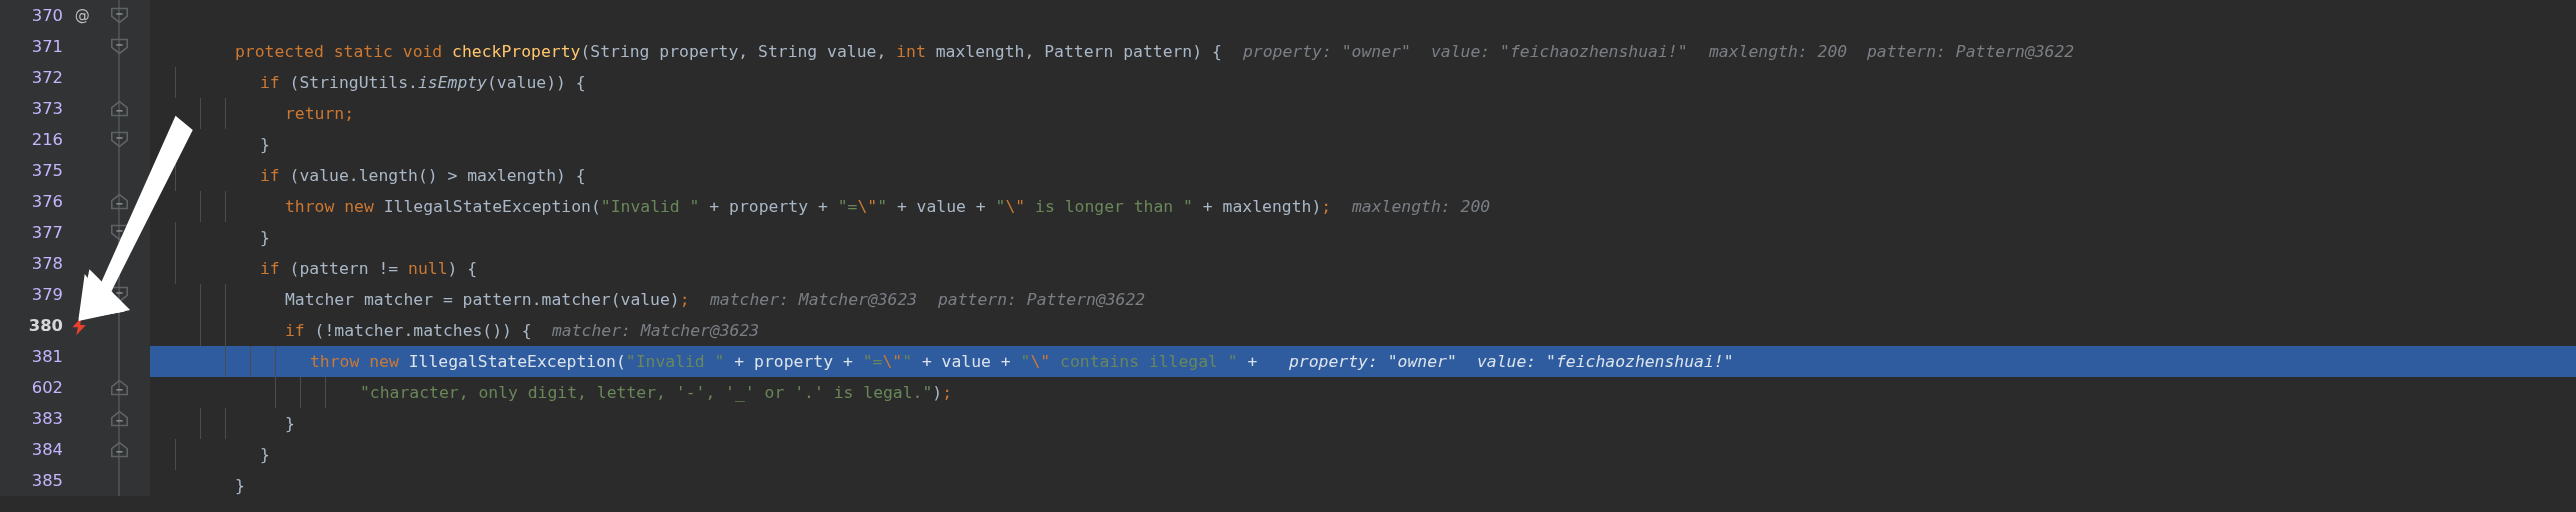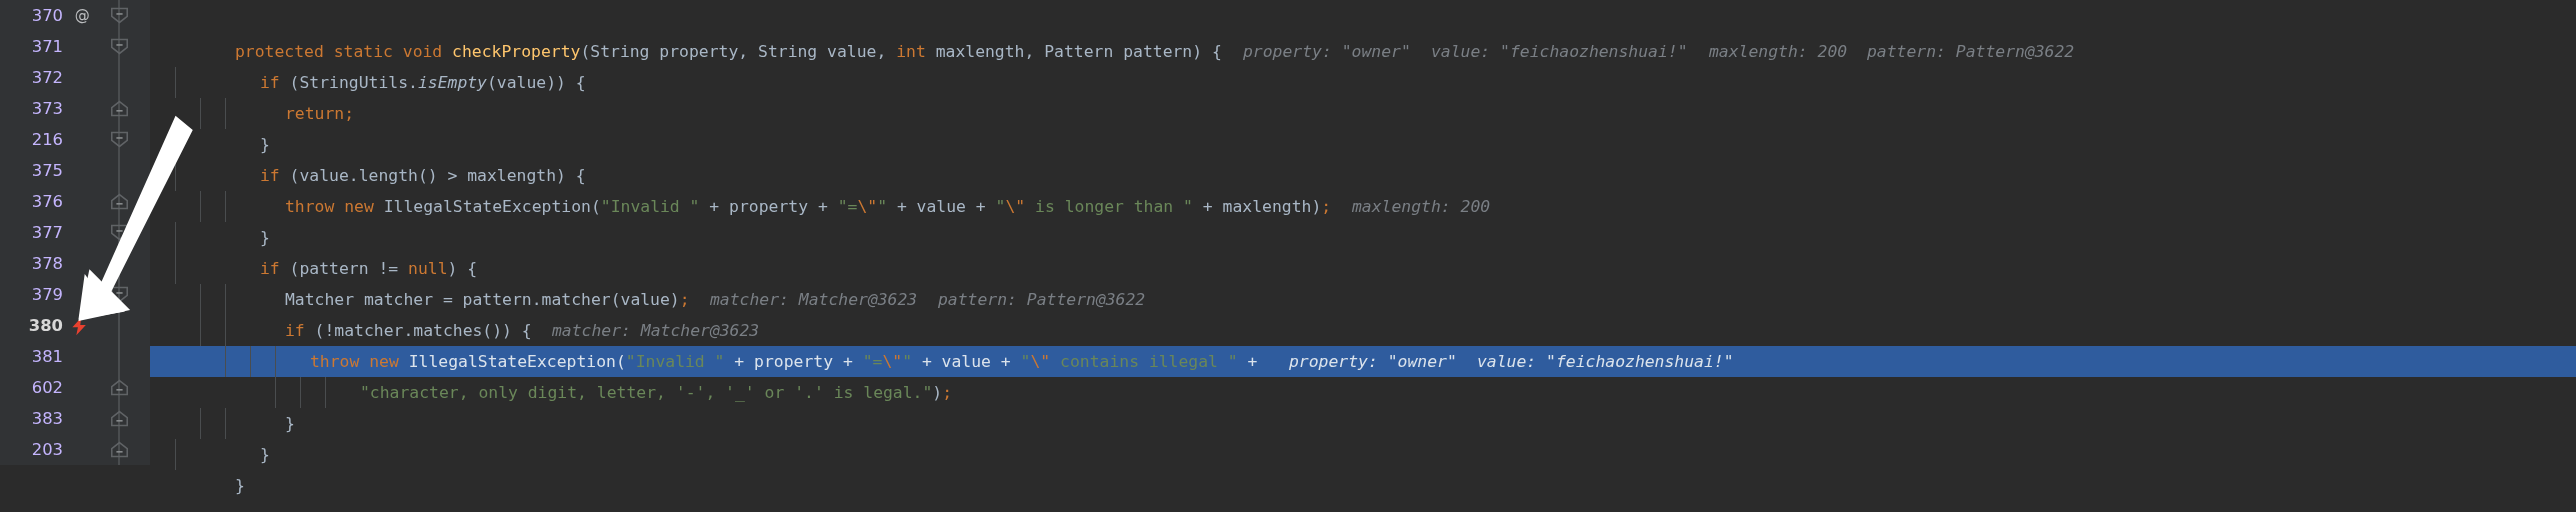--- a/index.html
+++ b/index.html
@@ -177,24 +177,25 @@
           </svg><div class="foldstrip"><div class="vline"></div></div></div></div>
       <div class="line"><div class="code-area"><div class="guide" style="left:125px"></div><div class="guide" style="left:150px"></div><div class="guide" style="left:175px"></div><div class="code-text" style="left:210px"><span class="str">"character, only digit, letter, '-', '_' or '.' is legal."</span><span class="ident">)</span><span class="semi">;</span></div></div><div class="gutter"><div class="linenum">381</div><div class="foldstrip"><div class="vline"></div></div></div></div>
       <div class="line"><div class="code-area"><div class="guide" style="left:50px"></div><div class="guide" style="left:75px"></div><div class="code-text" style="left:135px"><span class="ident">}</span></div></div><div class="gutter"><div class="linenum">602</div><div class="foldstrip"><div class="vline"></div><svg class="foldmark" viewBox="0 0 24 22">
               <path d="M12 2 L22 10 L22 20 L2 20 L2 10 Z" fill="none" stroke="#606366" stroke-width="2"></path>
               <line x1="8" y1="14" x2="16" y2="14" stroke="#8a8d8f" stroke-width="2"></line>
             </svg></div></div></div>
       <div class="line"><div class="code-area"><div class="guide" style="left:25px"></div><div class="code-text" style="left:110px"><span class="ident">}</span></div></div><div class="gutter"><div class="linenum">383</div><div class="foldstrip"><div class="vline"></div><svg class="foldmark" viewBox="0 0 24 22">
               <path d="M12 2 L22 10 L22 20 L2 20 L2 10 Z" fill="none" stroke="#606366" stroke-width="2"></path>
               <line x1="8" y1="14" x2="16" y2="14" stroke="#8a8d8f" stroke-width="2"></line>
             </svg></div></div></div>
-      <div class="line"><div class="code-area"><div class="code-text" style="left:85px"><span class="ident">}</span></div></div><div class="gutter"><div class="linenum">203</div><div class="foldstrip"><div class="vline"></div><svg class="foldmark" viewBox="0 0 24 22">
-              <path d="M12 2 L22 10 L22 20 L2 20 L2 10 Z" fill="none" stroke="#606366" stroke-width="2"></path>
-              <line x1="8" y1="14" x2="16" y2="14" stroke="#8a8d8f" stroke-width="2"></line>
-            </svg></div></div></div>
+      <div class="line"><div class="code-area"><div class="code-text" style="left:85px"><span class="ident">}</span></div></div><div class="gutter"><div class="linenum">384</div><div class="foldstrip"><div class="vline"></div><svg class="foldmark" viewBox="0 0 24 22">
+              <path d="M12 2 L22 10 L22 20 L2 20 L2 10 Z" fill="none" stroke="#606366" stroke-width="2"></path>
+              <line x1="8" y1="14" x2="16" y2="14" stroke="#8a8d8f" stroke-width="2"></line>
+            </svg></div></div></div>
+      <div class="line"><div class="code-area"><div class="code-text" style="left:85px"></div></div><div class="gutter"><div class="linenum">385</div><div class="foldstrip"><div class="vline"></div></div></div></div>
     </div>
 
   <svg id="arrow-annotation" viewBox="0 0 3290 654">
     <g>
       <polygon fill="#ffffff" points="224,148 246,166 132,392 160,398 100,408 108,350 124,372"></polygon>
       <polygon fill="#ffffff" points="100,410 114,344 166,396"></polygon>
     </g>
   </svg>
 
 </div>

